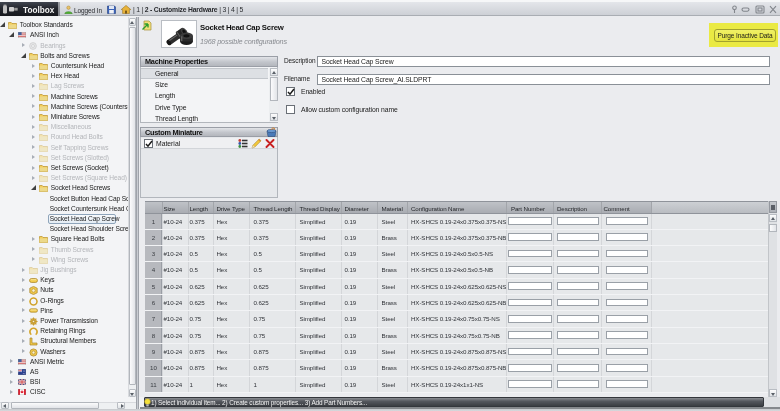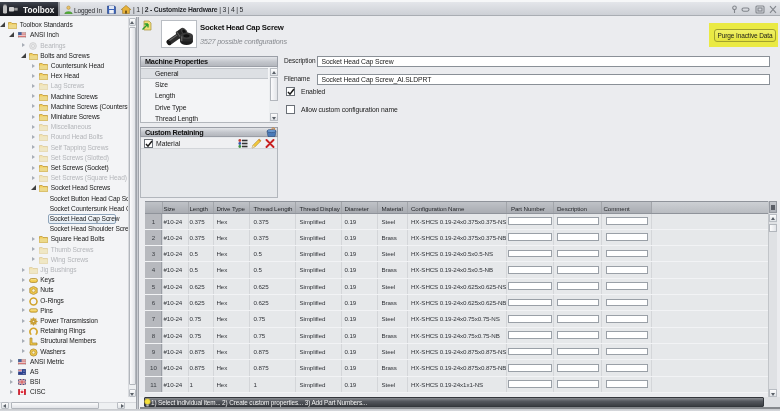--- a/index.html
+++ b/index.html
@@ -477,38 +477,38 @@
  <ellipse cx="22.3" cy="13.2" rx="1.4" ry="2.6" fill="#101010"></ellipse>
 </g>
 <ellipse cx="24.5" cy="20.5" rx="6.4" ry="3.4" fill="#1c1c1c"></ellipse>
 <rect x="18.1" y="14.8" width="12.8" height="5.7" fill="#2a2a2a"></rect>
 <ellipse cx="24.5" cy="14.8" rx="6.4" ry="3.3" fill="#3a3a3a"></ellipse>
 <ellipse cx="24.5" cy="14.8" rx="3.1" ry="1.6" fill="#121212"></ellipse>
 <rect x="19" y="15.3" width="1.4" height="4.8" fill="#606060"></rect>
 </svg>
   </div>
 <div class="ab" style="left:200px;top:23px;font-size:7.8px;font-weight:bold;letter-spacing:-0.25px;color:#111;">Socket Head Cap Screw</div>
-<div class="ab" style="left:200px;top:36.5px;font-size:7.3px;font-style:italic;letter-spacing:-0.2px;color:#8a8d92;">3527 possible configurations</div>
+<div class="ab" style="left:200px;top:36.5px;font-size:7.3px;font-style:italic;letter-spacing:-0.2px;color:#8a8d92;">1968 possible configurations</div>
 <div class="ab" style="left:709px;top:23px;width:69px;height:24px;background:#eaea43;"></div>
 <div class="ab" style="left:714px;top:28.5px;width:62px;height:13px;background:linear-gradient(#f0f067,#e3e33c);border:1px solid #a2a22e;border-radius:3px;font-size:6.5px;letter-spacing:-0.1px;line-height:11.5px;text-align:center;color:#1a1a1a;white-space:nowrap;">Purge Inactive Data</div>
 <div class="hdrbar" style="top:56px;">Machine Properties</div>
 <div class="ab" style="left:140px;top:66.5px;width:138px;height:56px;background:#f3f4f6;border:1px solid #b2b6bc;border-top:none;"></div>
 <div class="ab" style="left:141px;top:68px;width:127px;height:11px;background:#dde0e4;border-top:1px solid #c2c6cb;border-bottom:1px solid #c2c6cb;"></div>
 <div class="ab" style="left:155px;top:68.2px;font-size:6.8px;letter-spacing:-0.1px;line-height:11px;color:#1a1a1a;">General</div>
 <div class="ab" style="left:155px;top:79.3px;font-size:6.8px;letter-spacing:-0.1px;line-height:11px;color:#1a1a1a;">Size</div>
 <div class="ab" style="left:155px;top:90.4px;font-size:6.8px;letter-spacing:-0.1px;line-height:11px;color:#1a1a1a;">Length</div>
 <div class="ab" style="left:155px;top:101.5px;font-size:6.8px;letter-spacing:-0.1px;line-height:11px;color:#1a1a1a;">Drive Type</div>
 <div class="ab" style="left:155px;top:112.6px;font-size:6.8px;letter-spacing:-0.1px;line-height:11px;color:#1a1a1a;">Thread Length</div>
 <div class="ab" style="left:269px;top:67.5px;width:8.5px;height:54px;background:#eceef0;"></div>
 <div class="ab" style="left:269.5px;top:68px;width:8px;height:8px;background:linear-gradient(#fdfdfd,#dfe2e6);border:1px solid #b9bdc3;"></div>
 <div class="ab" style="left:271.5px;top:71px;width:0;height:0;border-left:2px solid transparent;border-right:2px solid transparent;border-bottom:3px solid #5a6068;"></div>
 <div class="ab" style="left:269.5px;top:113px;width:8px;height:8px;background:linear-gradient(#fdfdfd,#dfe2e6);border:1px solid #b9bdc3;"></div>
 <div class="ab" style="left:271.5px;top:116.5px;width:0;height:0;border-left:2px solid transparent;border-right:2px solid transparent;border-top:3px solid #5a6068;"></div>
 <div class="ab" style="left:269.5px;top:77px;width:8px;height:24px;background:linear-gradient(90deg,#fbfbfc,#e2e4e8);border:1px solid #b2b6bc;"></div>
-<div class="hdrbar" style="top:126.5px;">Custom Retaining</div>
+<div class="hdrbar" style="top:126.5px;">Custom Miniature</div>
 <div class="ab" style="left:266px;top:126.5px;">
     <svg width="11" height="10" viewBox="0 0 11 10">
       <path d="M1 4 L10 4 L9 9.5 L2 9.5 Z" fill="#4a7ab8" stroke="#2c4a78" stroke-width="0.6"></path>
       <ellipse cx="5.5" cy="4" rx="4.5" ry="1.6" fill="#6a99d0" stroke="#2c4a78" stroke-width="0.6"></ellipse>
       <path d="M5.5 3 C5.5 0.5 8.5 0.5 8.5 2.2" fill="none" stroke="#c87828" stroke-width="1"></path>
       <path d="M8.5 1 L9.3 2.6 L7.7 2.6 Z" fill="#c87828"></path>
     </svg>
   </div>
 <div class="ab" style="left:140px;top:137px;width:138px;height:61px;background:#e6e8eb;border:1px solid #b2b6bc;border-top:none;"></div>
 <div class="ab" style="left:141px;top:138px;width:136px;height:10.5px;background:#eff0f2;border-bottom:1px solid #d2d5d9;"></div>

